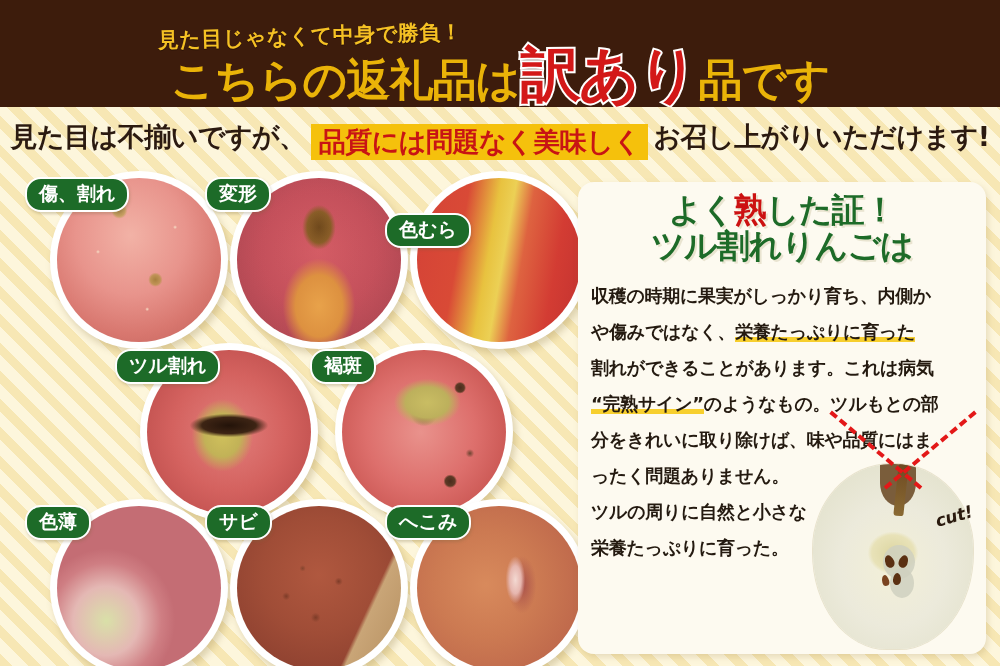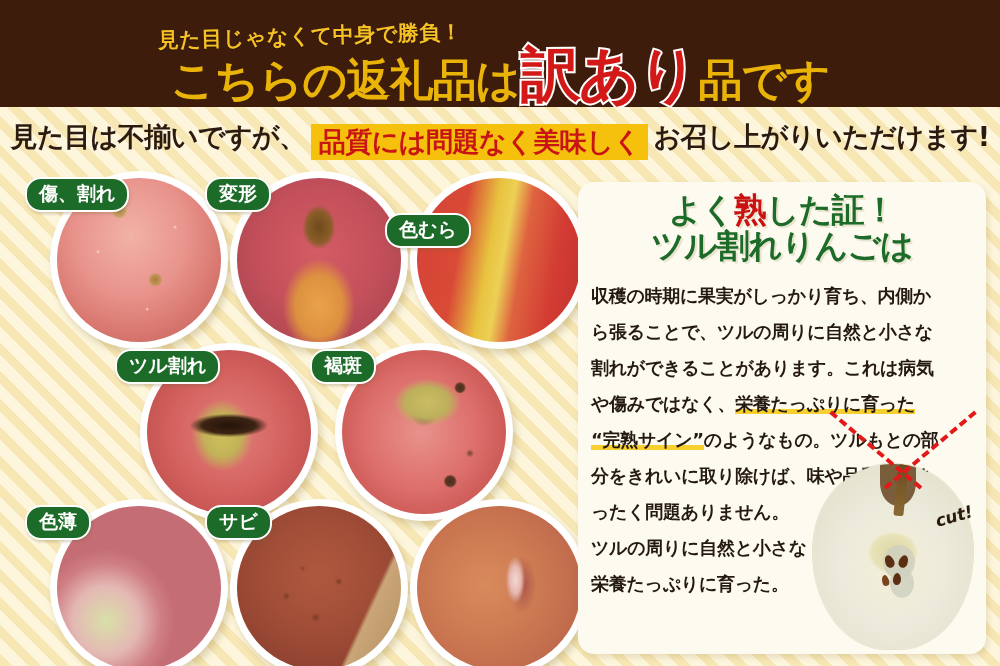--- a/index.html
+++ b/index.html
@@ -400,41 +400,41 @@
     </div>
 
     <div class="photo-cell" style="left:385px; top:334px; width:190px; height:190px;">
       <div class="photo-disc" style="left:25px; top:0px; width:178px; height:178px;">
         <div class="photo-inner" style="background:
                radial-gradient(ellipse 7% 17% at 60% 45%, #f3d9d2 0%, #e6b6ae 50%, rgba(230,182,174,0) 85%),
                radial-gradient(ellipse 11% 22% at 64% 48%, #a8504a 0%, rgba(168,80,74,0) 80%),
                radial-gradient(ellipse 80% 80% at 42% 48%, #d88a5c 0%, #cc7a52 40%, #c06a4c 72%, #b35c46 100%);">
         </div>
       </div>
+      <div class="photo-badge" style="left:0px; top:6px;">へこみ</div>
     </div>
 
   </div>
 
   <div id="right-panel">
 
     <div id="panel-heading">
       <span class="ph-line">
         <span class="ph-green">よく</span><span class="ph-red">熟</span><span class="ph-green">した証！</span>
       </span>
       <span class="ph-line">
         <span class="ph-green">ツル割れりんごは</span>
       </span>
     </div>
 
     <div id="panel-body">
       <p>
         <span class="body-line">収穫の時期に果実がしっかり育ち、内側か</span>
-        <span class="body-line">ら張ることで、ツルの周りに自然と小さな</span>
+        <span class="body-line"><span>や傷みではなく、</span><span class="mark-yellow">栄養たっぷりに育った</span></span>
         <span class="body-line">割れができることがあります。これは病気</span>
-        <span class="body-line"><span>や傷みではなく、</span><span class="mark-yellow">栄養たっぷりに育った</span></span>
         <span class="body-line"><span class="mark-yellow">“完熟サイン”</span><span>のようなもの。ツルもとの部</span></span>
         <span class="body-line">分をきれいに取り除けば、味や品質にはま</span>
         <span class="short-line">ったく問題ありません。</span>
         <span class="short-line">ツルの周りに自然と小さな</span>
         <span class="short-line">栄養たっぷりに育った。</span>
       </p>
     </div>
 
     <div id="cut-apple">
       <div id="cut-apple-img">

